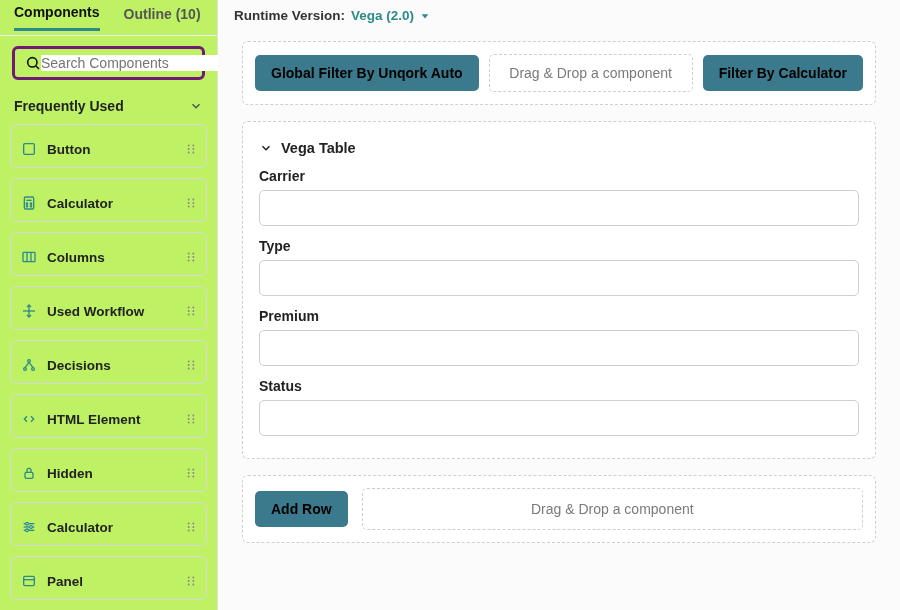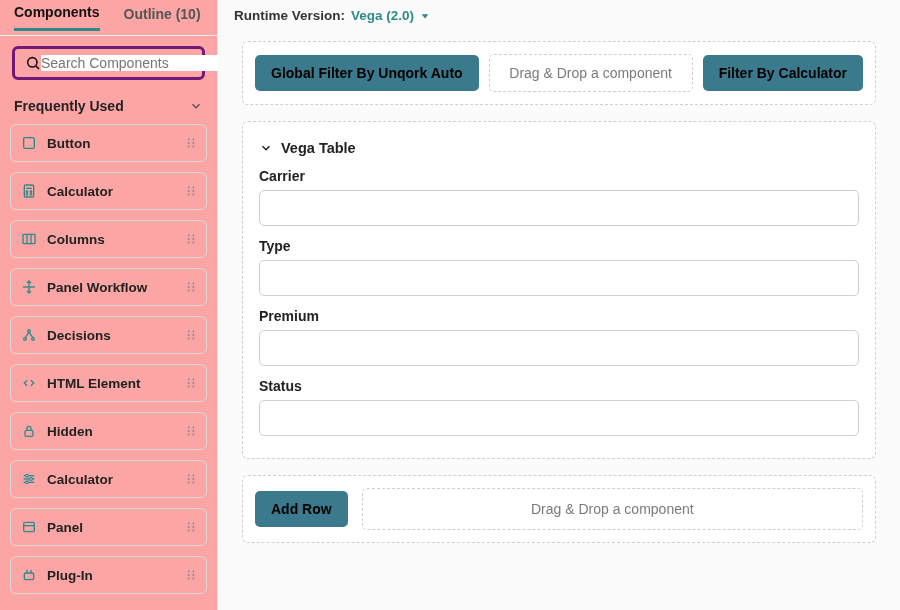--- a/index.html
+++ b/index.html
@@ -1,29 +1,29 @@
 <!DOCTYPE html>
 <html><head>
 <meta charset="utf-8">
 <style>
   * { box-sizing: border-box; margin: 0; padding: 0; font-family: -apple-system, BlinkMacSystemFont, "Segoe UI", Arial, sans-serif; }
   body { width: 900px; height: 610px; background: #fff; display: flex; overflow: hidden; }
 
-  .sidebar { width: 218px; border-right: 1px solid #e0e0e0; display: flex; flex-direction: column; background: #fca5a5; box-shadow: 2px 0 3px rgba(0,0,0,0.04); }
+  .sidebar { width: 218px; border-right: 1px solid #e0e0e0; display: flex; flex-direction: column; background: #bef264; box-shadow: 2px 0 3px rgba(0,0,0,0.04); }
   .sidebar-tabs { display: flex; padding: 0 14px; gap: 24px; height: 36px; align-items: center; border-bottom: 1px solid #eee; }
   .tab { font-size: 14px; font-weight: 600; color: #555; cursor: pointer; padding-bottom: 8px; }
   .tab.active { color: #111; border-bottom: 3px solid #2e8a8a; }
   .search-wrap { padding: 10px 12px 10px 12px; }
   .search-box { display: flex; align-items: flex-end; border: 3px solid #701a75; border-radius: 6px; padding: 6px 10px; }
   .search-box input { border: none; outline: none; font-size: 14px; flex: 1; }
 
   .section-header { display: flex; justify-content: space-between; align-items: center; padding: 8px 14px 10px 14px; font-size: 14px; font-weight: 600; color: #222; cursor: pointer; }
 
   .comp-list { padding: 0 10px; display: flex; flex-direction: column; gap: 10px; overflow-y: auto; flex: 1; }
-  .comp-item { display: flex; align-items: center; justify-content: space-between; border: 1px solid #d8d8d8; border-radius: 6px; padding: 10px 8px 10px 10px; cursor: grab; }
+  .comp-item { display: flex; align-items: center; justify-content: space-between; border: 1px solid #d8d8d8; border-radius: 6px; padding: 16px 8px 10px 10px; cursor: grab; }
   .comp-left { display: flex; align-items: center; gap: 10px; }
   .comp-icon { width: 16px; height: 16px; color: #2e8a8a; display: flex; align-items: center; justify-content: center; }
   .comp-label { font-size: 13.5px; font-weight: 600; color: #222; }
   .drag-dots { color: #888; width: 14px; height: 14px; }
 
   .main { flex: 1; background: #fbfbfb; display: flex; flex-direction: column; overflow: hidden; }
   .runtime-bar { padding: 8px 16px; font-size: 13.5px; display: flex; align-items: center; gap: 6px; }
   .runtime-bar .label { color: #333; font-weight: 600; }
   .runtime-bar .value { color: #2e8a8a; font-weight: 600; }
 
@@ -150,21 +150,21 @@
     <div class="comp-item">
       <div class="comp-left">
         <span class="comp-icon">
             <svg width="16" height="16" viewBox="0 0 24 24" fill="none" stroke="currentColor" stroke-width="2">
               <line x1="12" y1="3" x2="12" y2="21"></line>
               <line x1="3" y1="12" x2="21" y2="12"></line>
               <polyline points="9 6 12 3 15 6"></polyline>
               <polyline points="9 18 12 21 15 18"></polyline>
             </svg>
           </span>
-        <span class="comp-label">Panel Workflow</span>
+        <span class="comp-label">Used Workflow</span>
       </div>
       <span class="drag-dots">
           <svg width="14" height="14" viewBox="0 0 24 24" fill="currentColor">
             <circle cx="8" cy="6" r="1.6"></circle>
             <circle cx="16" cy="6" r="1.6"></circle>
             <circle cx="8" cy="12" r="1.6"></circle>
             <circle cx="16" cy="12" r="1.6"></circle>
             <circle cx="8" cy="18" r="1.6"></circle>
             <circle cx="16" cy="18" r="1.6"></circle>
           </svg>

